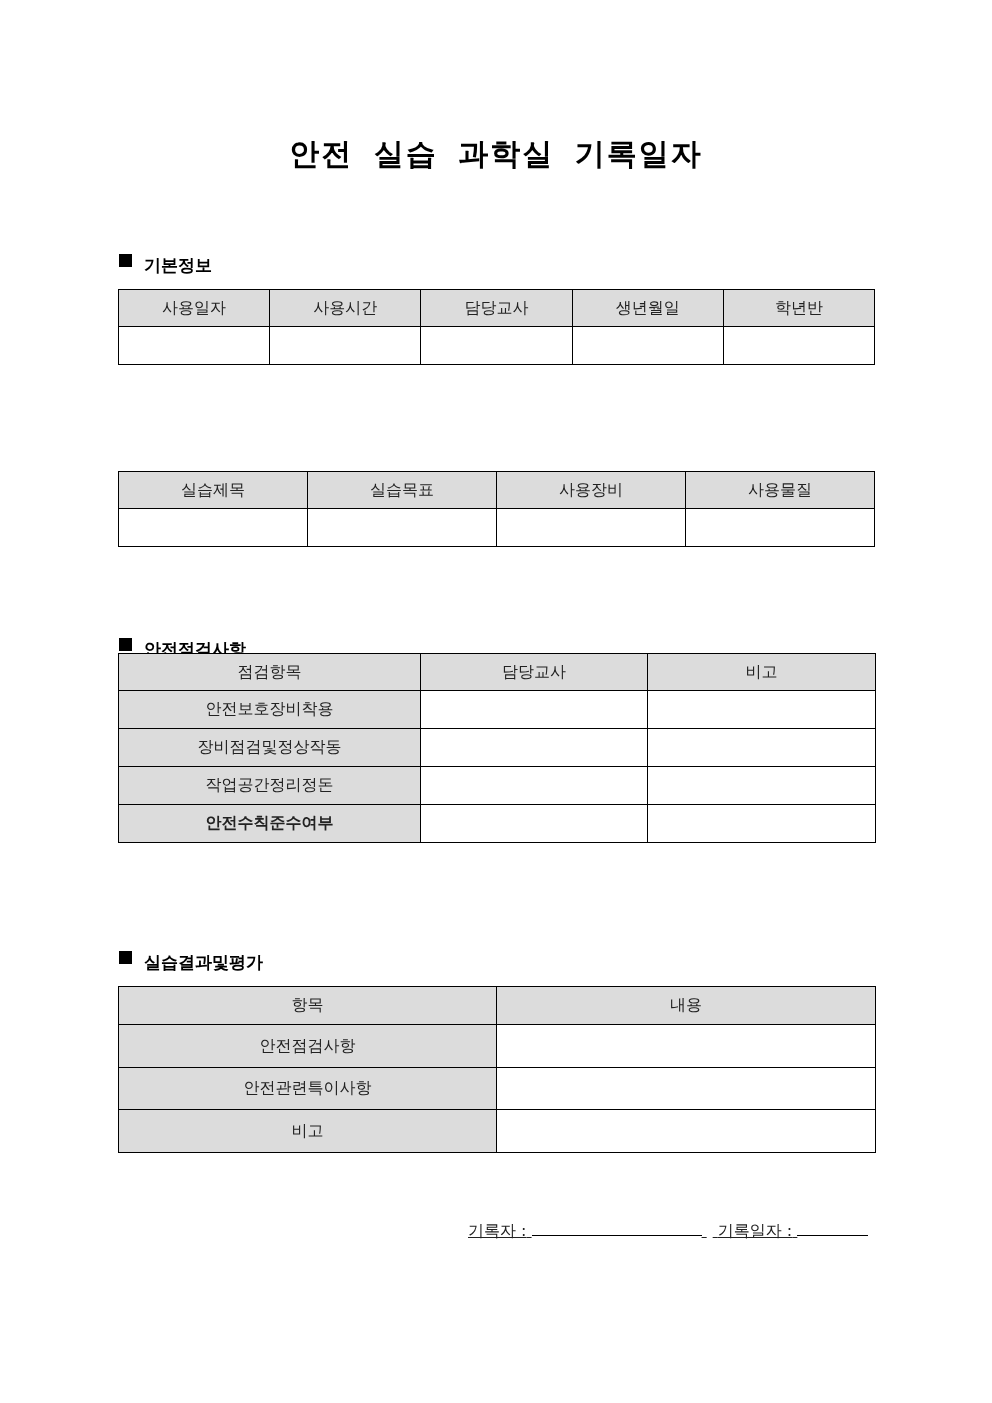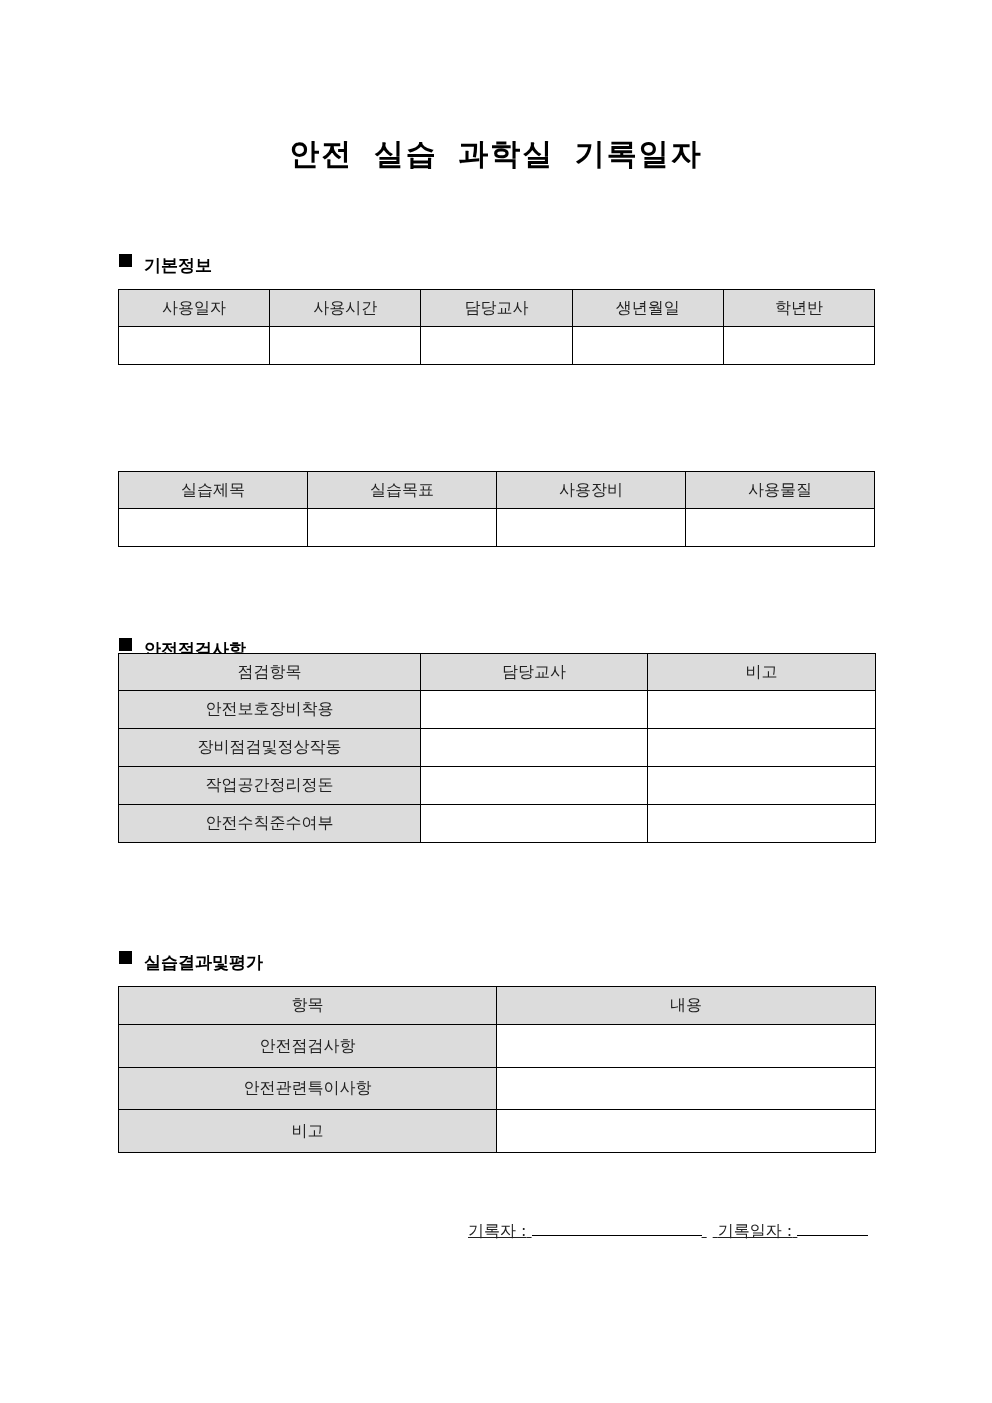--- a/index.html
+++ b/index.html
@@ -105,21 +105,21 @@
   <tr style="height:38px;">
     <td class="hd">장비점검및정상작동</td>
     <td class="blank"></td>
     <td class="blank"></td>
   </tr>
   <tr style="height:38px;">
     <td class="hd">작업공간정리정돈</td>
     <td class="blank"></td>
     <td class="blank"></td>
   </tr>
-  <tr style="height:38px;">
+  <tr style="height:38px;font-weight:bold;">
     <td class="hd">안전수칙준수여부</td>
     <td class="blank"></td>
     <td class="blank"></td>
   </tr>
 </tbody>
   </table>
 
 <div class="section-heading" style="top:951px;">
   <span class="square-icon"></span>
   <span>실습결과및평가</span>

